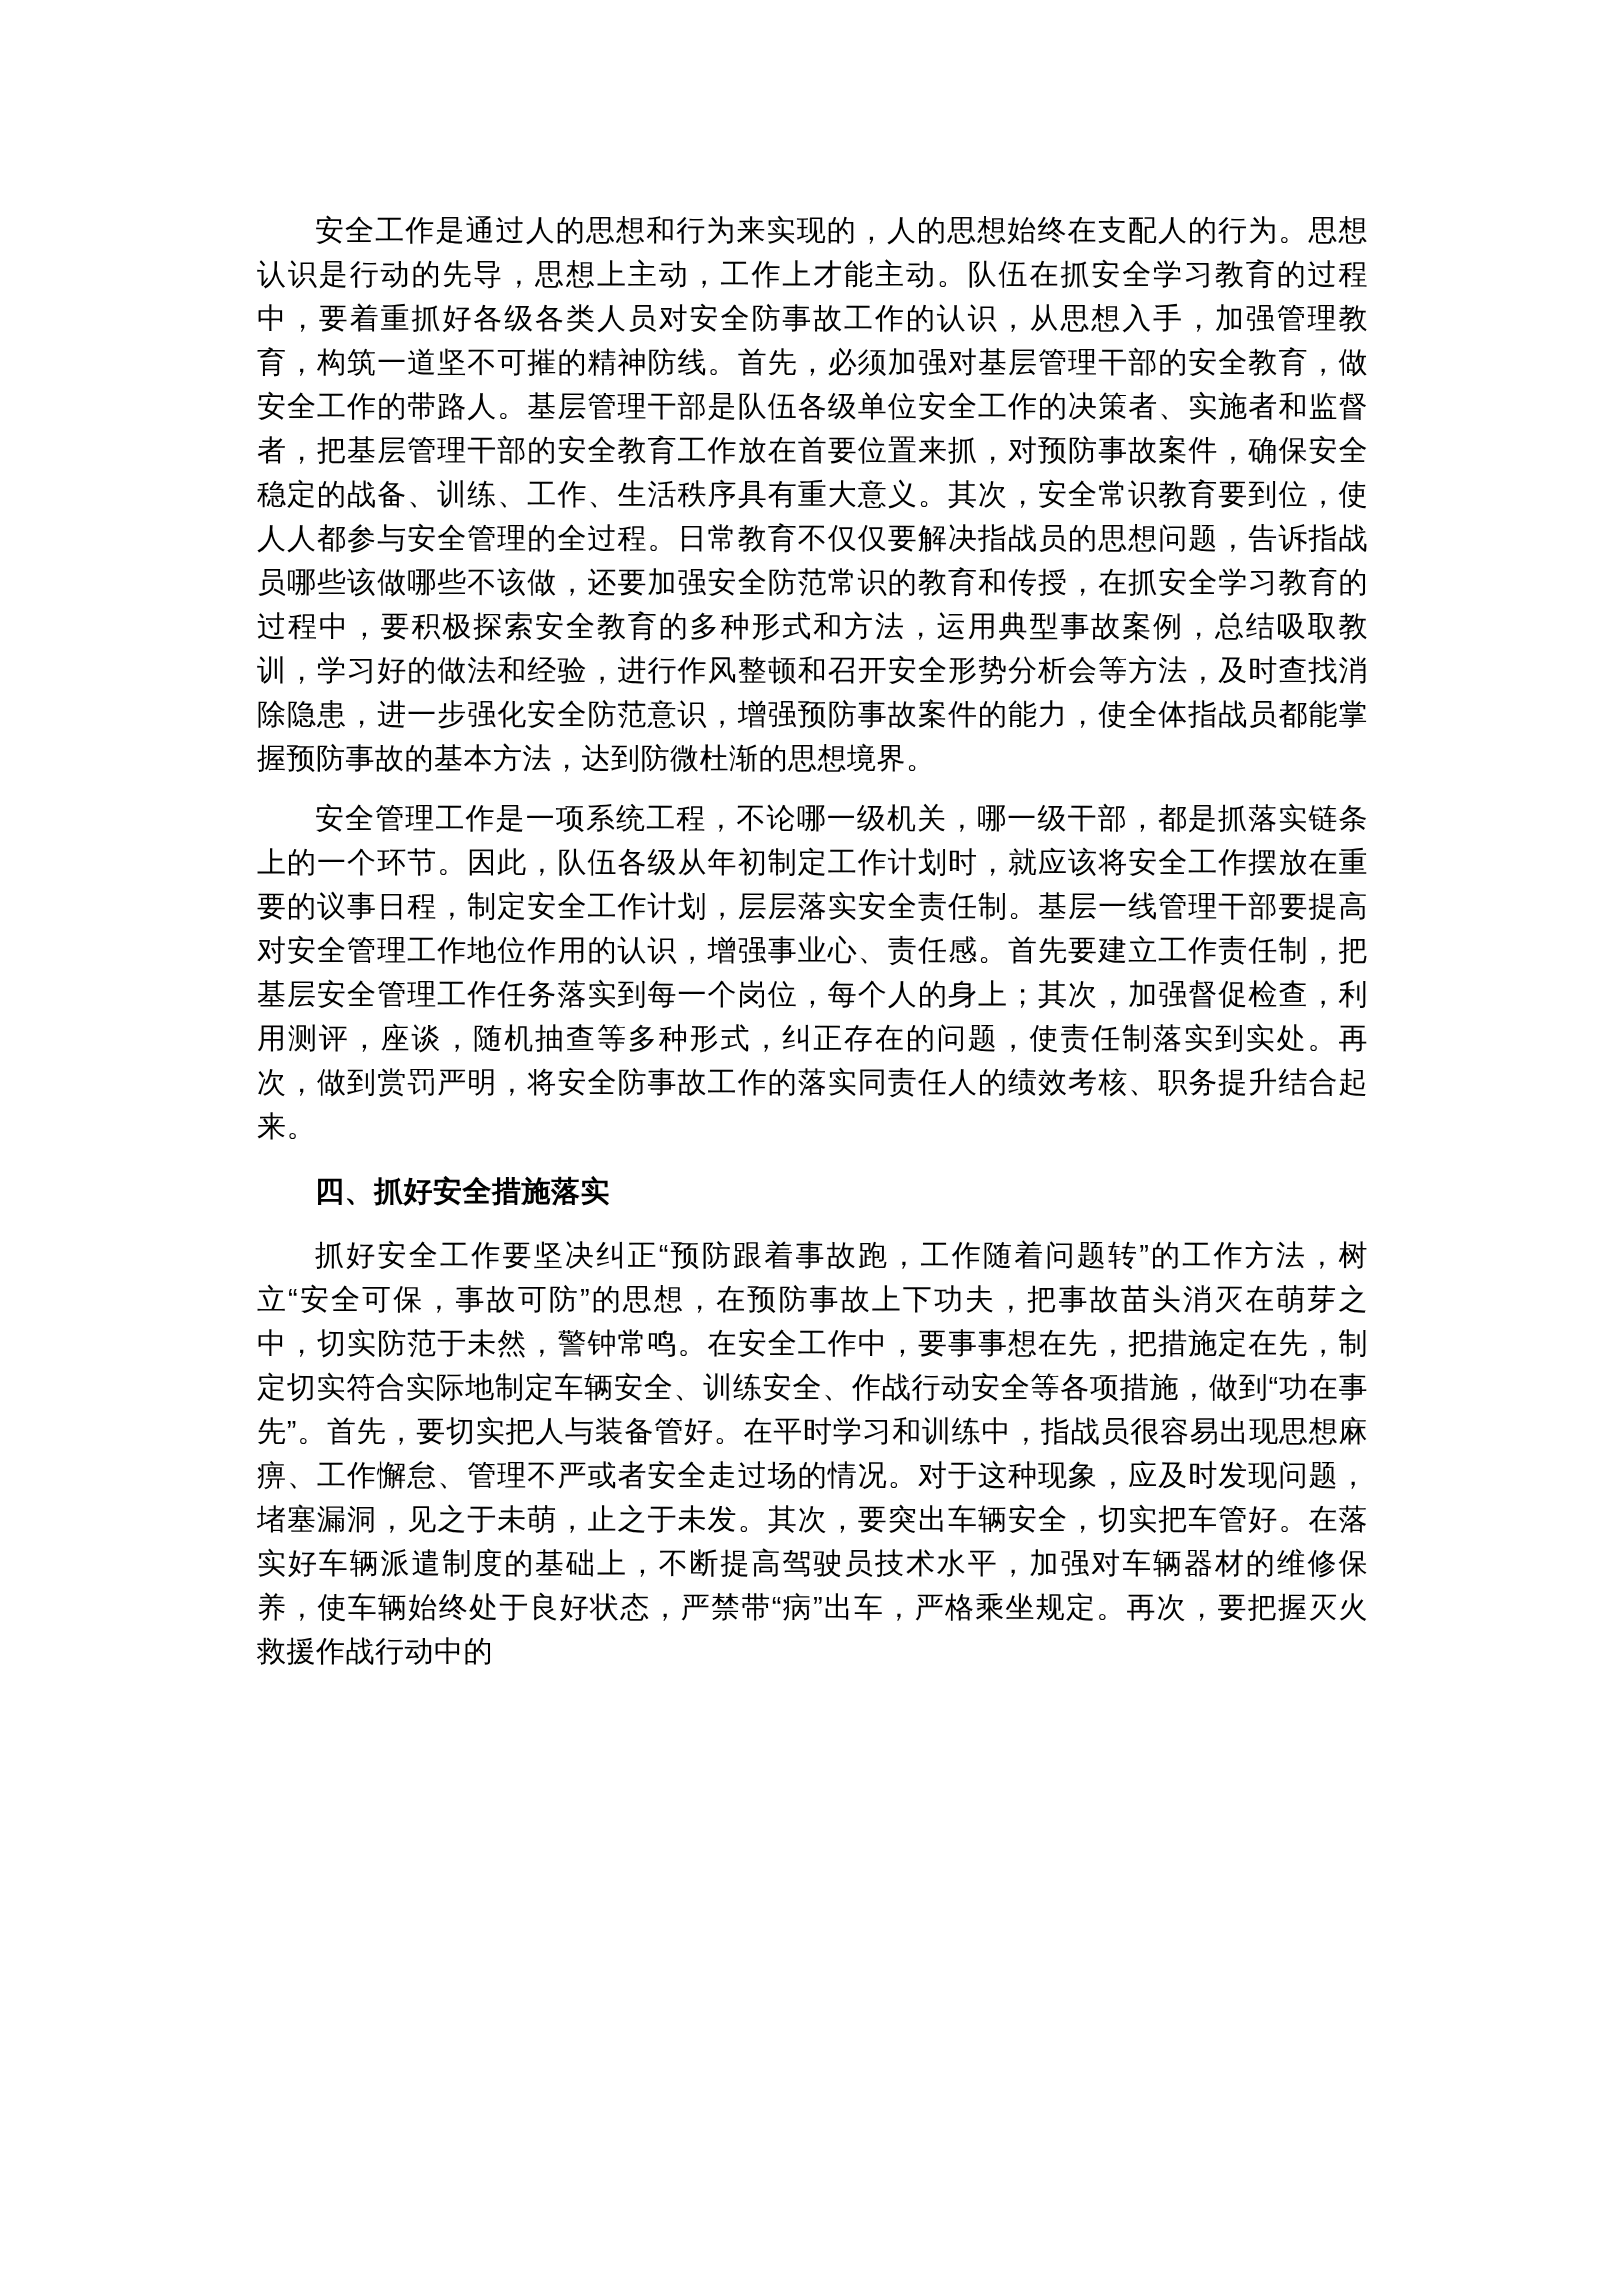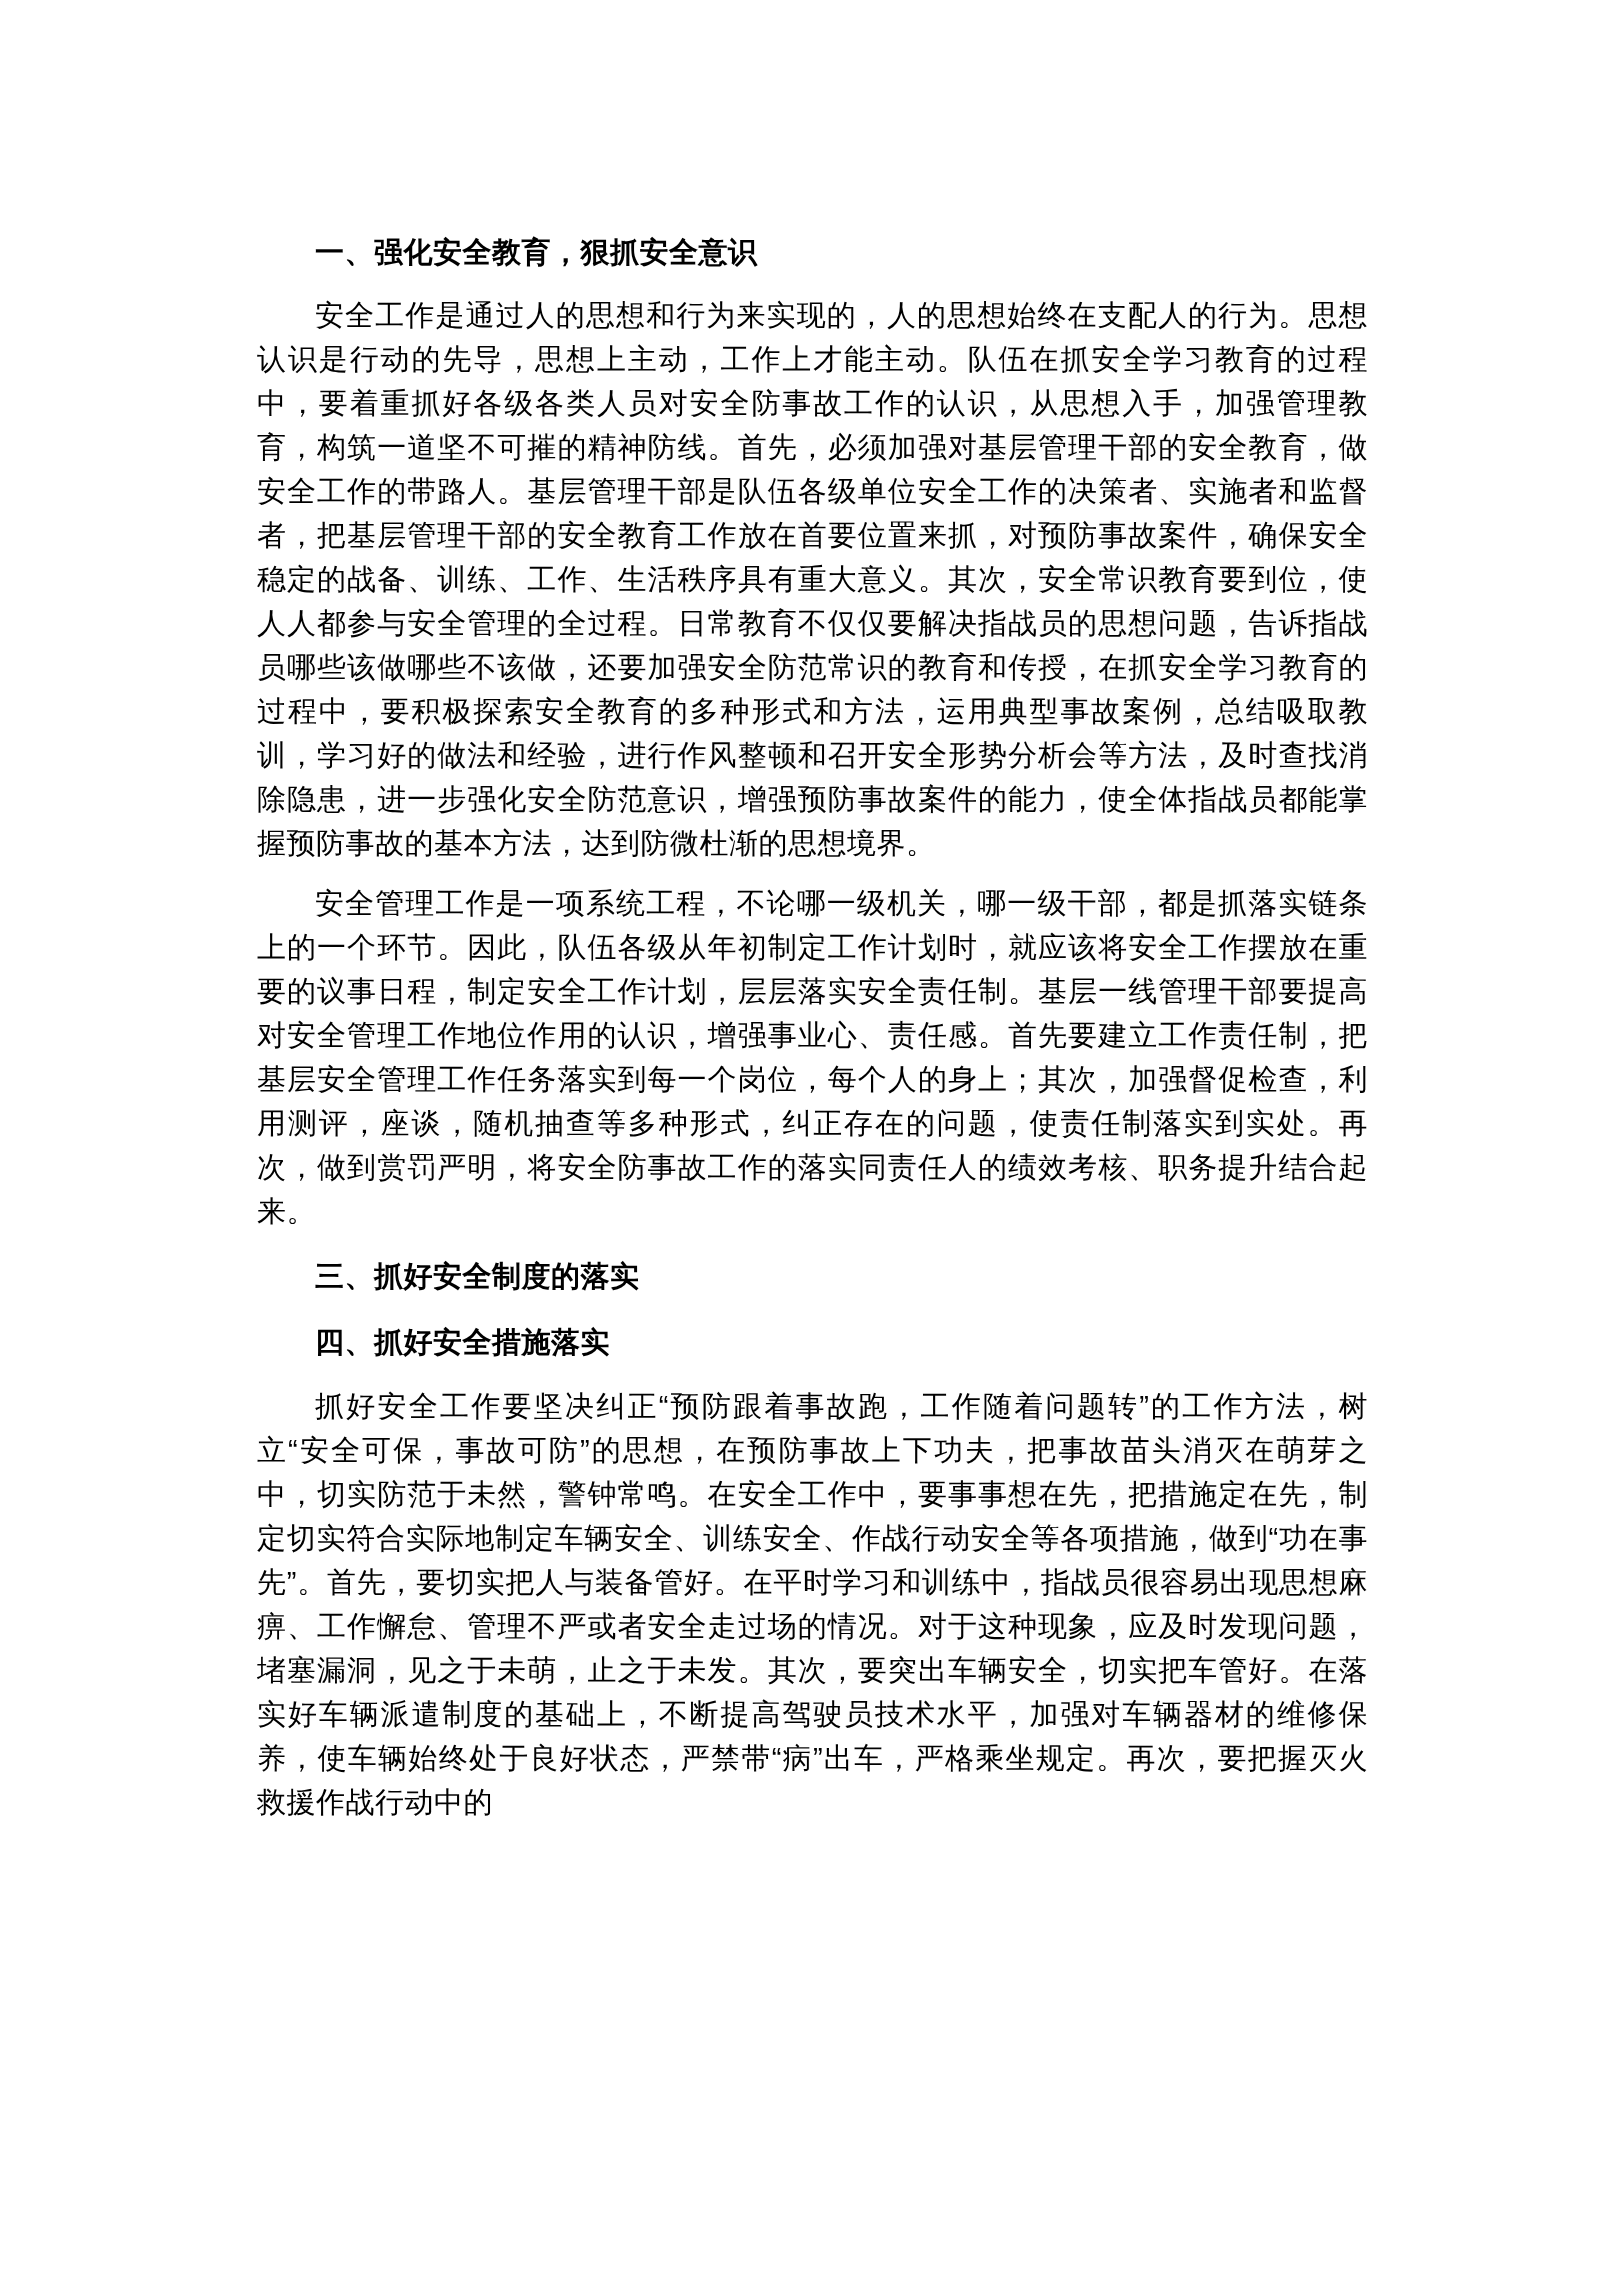--- a/index.html
+++ b/index.html
@@ -35,25 +35,23 @@
     text-indent: 2em;
   }
 </style>
 </head>
 <body>
 
 <div class="page">
   <div class="doc-body">
 
 
-    <h2 class="heading">一、强化安全教育，狠抓安全意识</h2>
     <p class="para">安全工作是通过人的思想和行为来实现的，人的思想始终在支配人的行为。思想认识是行动的先导，思想上主动，工作上才能主动。队伍在抓安全学习教育的过程中，要着重抓好各级各类人员对安全防事故工作的认识，从思想入手，加强管理教育，构筑一道坚不可摧的精神防线。首先，必须加强对基层管理干部的安全教育，做安全工作的带路人。基层管理干部是队伍各级单位安全工作的决策者、实施者和监督者，把基层管理干部的安全教育工作放在首要位置来抓，对预防事故案件，确保安全稳定的战备、训练、工作、生活秩序具有重大意义。其次，安全常识教育要到位，使人人都参与安全管理的全过程。日常教育不仅仅要解决指战员的思想问题，告诉指战员哪些该做哪些不该做，还要加强安全防范常识的教育和传授，在抓安全学习教育的过程中，要积极探索安全教育的多种形式和方法，运用典型事故案例，总结吸取教训，学习好的做法和经验，进行作风整顿和召开安全形势分析会等方法，及时查找消除隐患，进一步强化安全防范意识，增强预防事故案件的能力，使全体指战员都能掌握预防事故的基本方法，达到防微杜渐的思想境界。</p>
 
     <p class="para">安全管理工作是一项系统工程，不论哪一级机关，哪一级干部，都是抓落实链条上的一个环节。因此，队伍各级从年初制定工作计划时，就应该将安全工作摆放在重要的议事日程，制定安全工作计划，层层落实安全责任制。基层一线管理干部要提高对安全管理工作地位作用的认识，增强事业心、责任感。首先要建立工作责任制，把基层安全管理工作任务落实到每一个岗位，每个人的身上；其次，加强督促检查，利用测评，座谈，随机抽查等多种形式，纠正存在的问题，使责任制落实到实处。再次，做到赏罚严明，将安全防事故工作的落实同责任人的绩效考核、职务提升结合起来。</p>
 
-    <h2 class="heading">三、抓好安全制度的落实</h2>
 
     <h2 class="heading">四、抓好安全措施落实</h2>
     <p class="para">抓好安全工作要坚决纠正“预防跟着事故跑，工作随着问题转”的工作方法，树立“安全可保，事故可防”的思想，在预防事故上下功夫，把事故苗头消灭在萌芽之中，切实防范于未然，警钟常鸣。在安全工作中，要事事想在先，把措施定在先，制定切实符合实际地制定车辆安全、训练安全、作战行动安全等各项措施，做到“功在事先”。首先，要切实把人与装备管好。在平时学习和训练中，指战员很容易出现思想麻痹、工作懈怠、管理不严或者安全走过场的情况。对于这种现象，应及时发现问题，堵塞漏洞，见之于未萌，止之于未发。其次，要突出车辆安全，切实把车管好。在落实好车辆派遣制度的基础上，不断提高驾驶员技术水平，加强对车辆器材的维修保养，使车辆始终处于良好状态，严禁带“病”出车，严格乘坐规定。再次，要把握灭火救援作战行动中的</p>
 
   </div>
 </div>
 
 
 </body></html>

